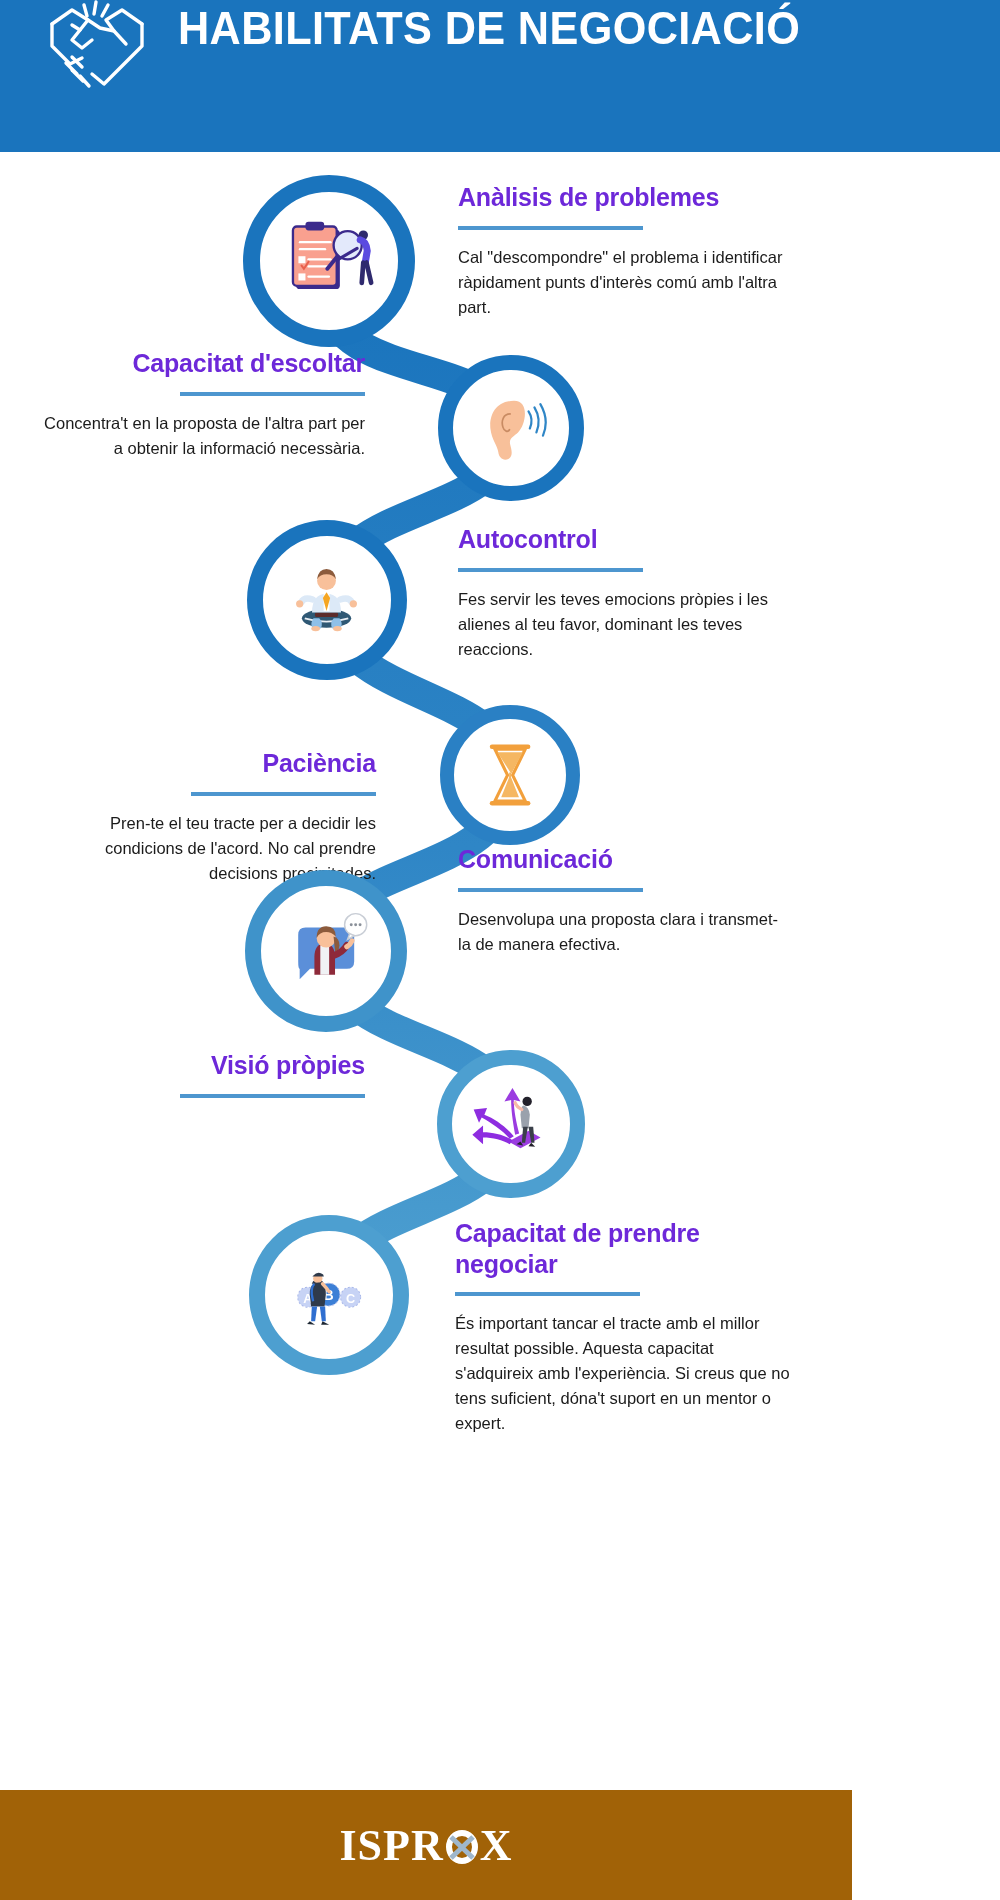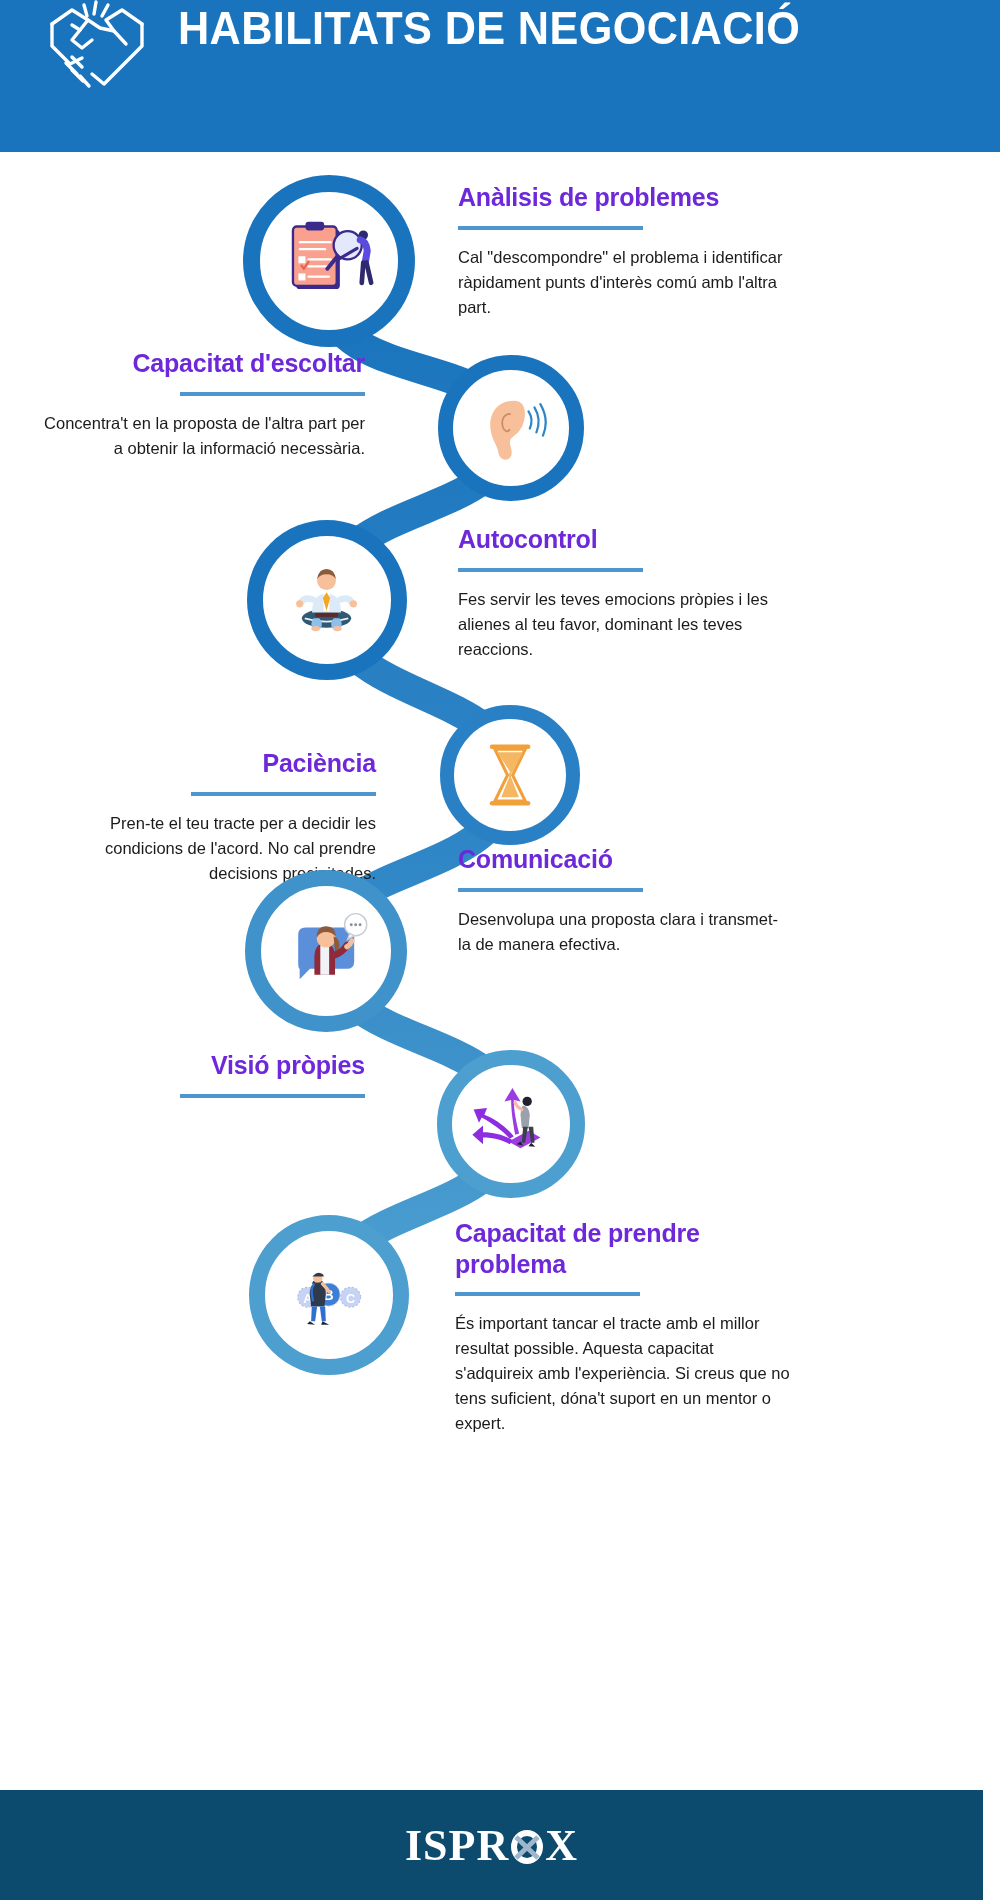--- a/index.html
+++ b/index.html
@@ -40,22 +40,22 @@
   .blk-title {
     color:#6d28d9; font-size:25px; font-weight:bold; line-height:1.22;
     letter-spacing:-0.2px;
   }
   .rule { height:4px; background:#4d96cf; margin:13px 0 15px 0; width:185px; }
   .block.left .rule { margin-left:auto; }
   .blk-body { font-size:16.5px; line-height:1.52; color:#1b1b1b; }
 
   
   .footer {
-    position:absolute; left:0; bottom:0; width:983px; height:110px;
-    background:#0c4a6e; display:flex; align-items:center; justify-content:center;
+    position:absolute; left:0; bottom:0; width:852px; height:110px;
+    background:#a16207; display:flex; align-items:center; justify-content:center;
   }
   .logo {
     color:#ffffff; font-size:44px; font-weight:bold; letter-spacing:1px;
     font-family:"Liberation Serif","DejaVu Serif",serif;
     display:flex; align-items:center;
   }
   .logo .dot { display:inline-block; margin:0 1px; }
 </style>
 </head>
 <body>
@@ -249,21 +249,21 @@
     <path d="M43 44 q8 -4 13 0 q5 3 5 16 l-2 18 l-20 0 l-2 -18 q0 -13 6 -16 Z" fill="#2f3a4a"></path>
     <path d="M44 44 q-5 4 -4 16 l2 10" fill="none" stroke="#2f6fd0" stroke-width="3.5"></path>
     <path d="M56 44 q6 6 10 12" fill="none" stroke="#f8c09a" stroke-width="5" stroke-linecap="round"></path>
     <path d="M40 78 l-1 22 l6 0 l3 -22 Z" fill="#2f6fd0"></path>
     <path d="M52 78 l3 22 l6 0 l-1 -22 Z" fill="#2f6fd0"></path>
     <path d="M37 100 l-4 4 l12 1 Z" fill="#1d2733"></path>
     <path d="M56 100 l-2 5 l12 0 Z" fill="#1d2733"></path>
   </svg>
 </div>
 <div class="block right" style="left:455px; top:1218px; width:340px;">
-  <div class="blk-title">Capacitat de prendre problema</div>
+  <div class="blk-title">Capacitat de prendre negociar</div>
   <div class="rule"></div>
   <div class="blk-body">És important tancar el tracte amb el millor resultat possible. Aquesta capacitat s'adquireix amb l'experiència. Si creus que no tens suficient, dóna't suport en un mentor o expert.</div>
 </div>
 
 <div class="footer">
   <div class="logo">
     <span>ISPR</span>
     <span class="dot">
       <svg width="34" height="40" viewBox="0 0 34 40" style="vertical-align:-6px;">
         <ellipse cx="17" cy="21" rx="13" ry="14" fill="none" stroke="#ffffff" stroke-width="6"></ellipse>

